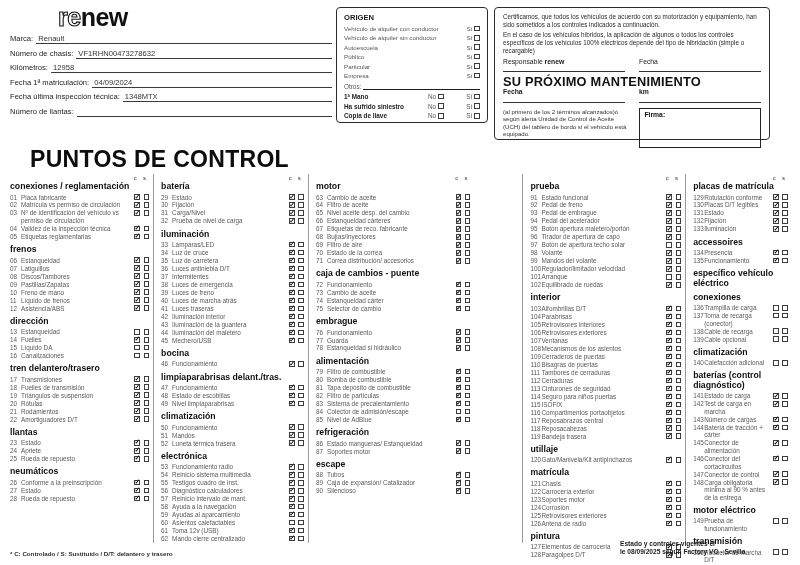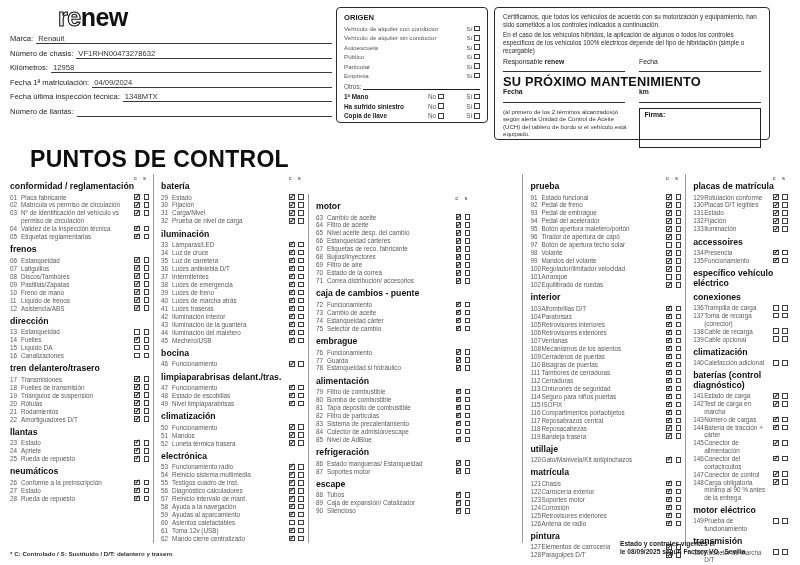--- a/index.html
+++ b/index.html
@@ -44,21 +44,21 @@
   .cert-note{flex:1.15;font-size:6.1px;line-height:1.25;color:#333;}
   .firma{flex:1;border:1.2px solid #222;height:40px;font-size:6.8px;font-weight:bold;padding:2px 4px;box-sizing:border-box;color:#111;}
 
   
   .pc-title{position:absolute;left:10px;top:146px;font-size:23px;font-weight:800;letter-spacing:0.3px;color:#0d0d0d;margin-left:20px;}
   .cols{position:absolute;left:10px;right:8px;top:174px;bottom:22px;display:flex;}
   .ccol{box-sizing:border-box;padding-right:4px;}
   .ccol + .ccol{border-left:0.7px solid #9a9a9a;padding-left:7px;}
   .ccol:nth-child(1){flex:0 0 18.3%;}
   .ccol:nth-child(2){flex:0 0 19.8%;}
-  .ccol:nth-child(3){flex:0 0 21.3%;margin-top:20px;}
+  .ccol:nth-child(3){flex:0 0 21.3%;}
   .ccol:nth-child(4){flex:0 0 20.8%;margin-left:48px;}
   .ccol:nth-child(5){flex:1;}
   .cs-head{display:flex;justify-content:flex-end;font-size:6px;color:#333;height:8px;line-height:8px;}
   .cs-head span{width:9.2px;text-align:center;}
   .sec-title{font-size:8.7px;font-weight:800;color:#101010;margin:4.5px 0 2px;line-height:9.5px;}
   .sec-title.first{margin-top:0;}
   .irow{display:flex;align-items:flex-start;font-size:6.35px;line-height:7.6px;color:#5a5a5a;margin-bottom:0.4px;}
   .irow .num{width:11px;flex:none;}
   .irow .lbl{flex:1;padding-right:2px;}
   .irow .cb{margin-left:3.6px;margin-top:0.8px;}
@@ -213,21 +213,21 @@
     </div>
   </div>
 
   <div class="pc-title">PUNTOS DE CONTROL</div>
   <div class="cols">
       <div class="ccol">
         <div class="cs-head">
           <span>c</span>
           <span>s</span>
         </div>
-        <div class="sec-title first">conformidad / reglamentación</div>
+        <div class="sec-title first">conexiones / reglamentación</div>
         <div class="irow">
           <span class="num">01</span>
           <span class="lbl">Placa fabricante</span>
           <span class="cb on"></span>
           <span class="cb"></span>
         </div>
         <div class="irow">
           <span class="num">02</span>
           <span class="lbl">Matrícula vs permiso de circulación</span>
           <span class="cb on"></span>

